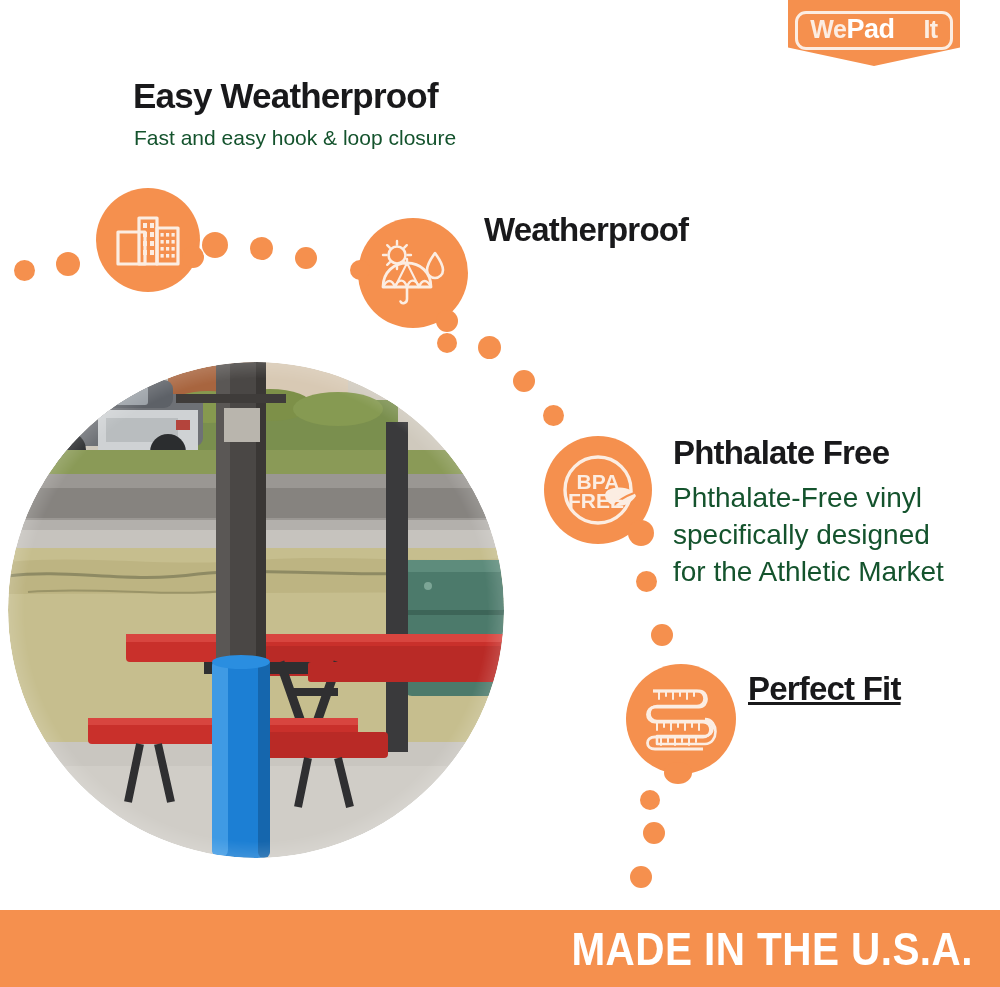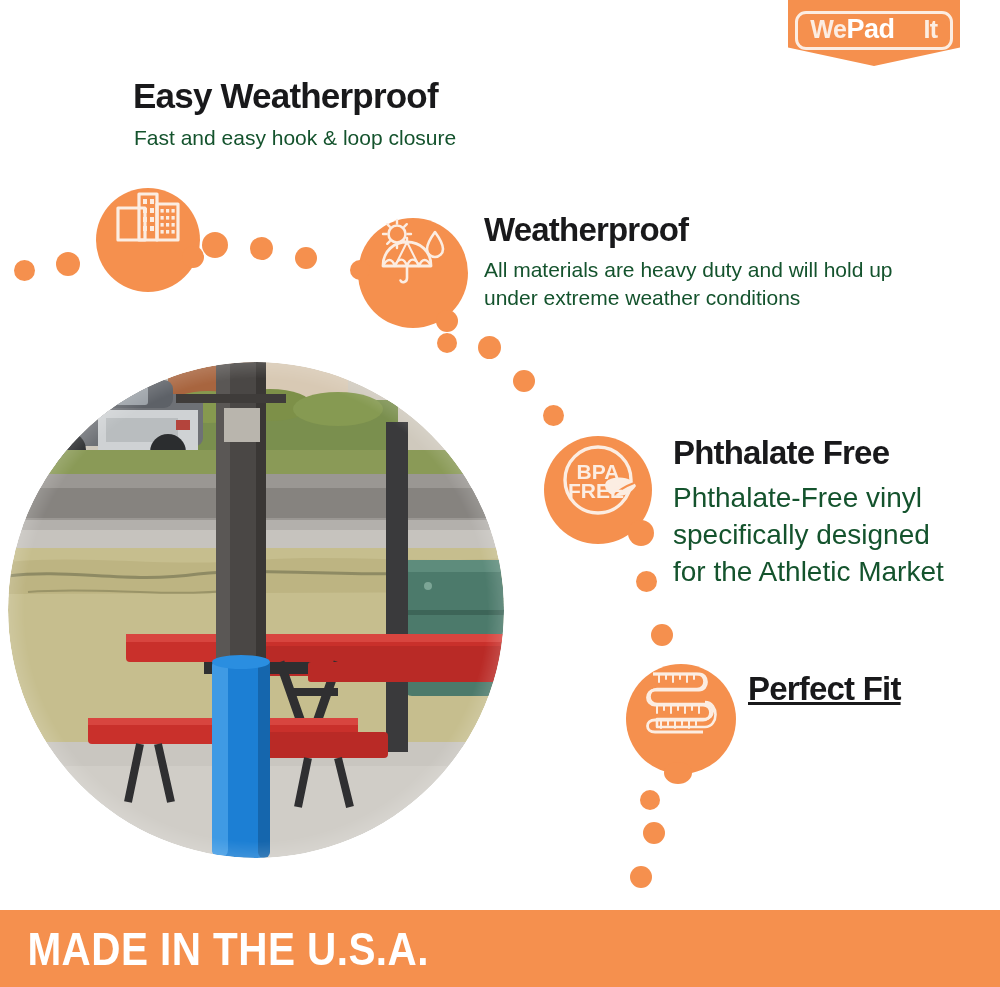--- a/index.html
+++ b/index.html
@@ -78,21 +78,21 @@
 
   #t-fit      { left: 748px; top: 672px; font-size: 33px; text-decoration: underline; }
   #d-fit      { left: 748px; top: 716px; font-size: 21px; width: 230px; }
 
   
   .icon-circle {
     position: absolute;
     border-radius: 50%;
     background: #F5904E;
     display: flex;
-    align-items: flex-start;
+    align-items: center;
     justify-content: center;
   }
   #ic-install { left: 96px;  top: 188px; width: 104px; height: 104px; }
   #ic-weather { left: 358px; top: 218px; width: 110px; height: 110px; }
   #ic-bpa     { left: 544px; top: 436px; width: 108px; height: 108px; }
   #ic-fit     { left: 626px; top: 664px; width: 110px; height: 110px; }
   .icon-circle svg { display:block; }
 
   
   .blob {
@@ -125,21 +125,21 @@
   
   #banner {
     position: absolute;
     left: 0;
     top: 910px;
     width: 1000px;
     height: 77px;
     background: #F5904E;
     display: flex;
     align-items: center;
-    justify-content: flex-start;
+    justify-content: flex-end;
   }
   #banner-text {
     color: #ffffff;
     font-family: "Liberation Sans Narrow", "Liberation Sans", sans-serif;
     font-weight: 800;
     font-size: 46px;
     letter-spacing: 0.5px;
     transform: scaleX(0.88);
     white-space: nowrap;
   }
@@ -225,21 +225,20 @@
 
       <path d="M31 24 L19 48 M31 24 L43 48" stroke="#FCEDE2" stroke-width="2" fill="none"></path>
 
       <path d="M31 48 L31 60 C31 64.5 26 65.5 24.5 62.5" stroke="#FCEDE2" stroke-width="2.6" fill="none" stroke-linecap="round"></path>
 
       <line x1="31" y1="20" x2="31" y2="24" stroke="#FCEDE2" stroke-width="2.4" stroke-linecap="round"></line>
     </svg>
   </div>
 
   <div class="feature-title" id="t-weather">Weatherproof</div>
-  <div class="feature-desc" id="d-weather">All materials are heavy duty and will hold up under extreme weather conditions</div>
 
   <div class="dot" style="left:437px; top:333px; width:20px; height:20px;"></div>
   <div class="dot" style="left:478px; top:336px; width:23px; height:23px;"></div>
   <div class="dot" style="left:513px; top:370px; width:22px; height:22px;"></div>
   <div class="dot" style="left:543px; top:405px; width:21px; height:21px;"></div>
 
   <div class="icon-circle" id="ic-bpa">
     <div class="blob" style="left:84px; top:84px; width:26px; height:26px;"></div>
     <svg width="88" height="88" viewBox="0 0 88 88" fill="none" aria-hidden="true">
       <circle cx="44" cy="44" r="33" stroke="#FCEDE2" stroke-width="3.4" fill="none"></circle>

